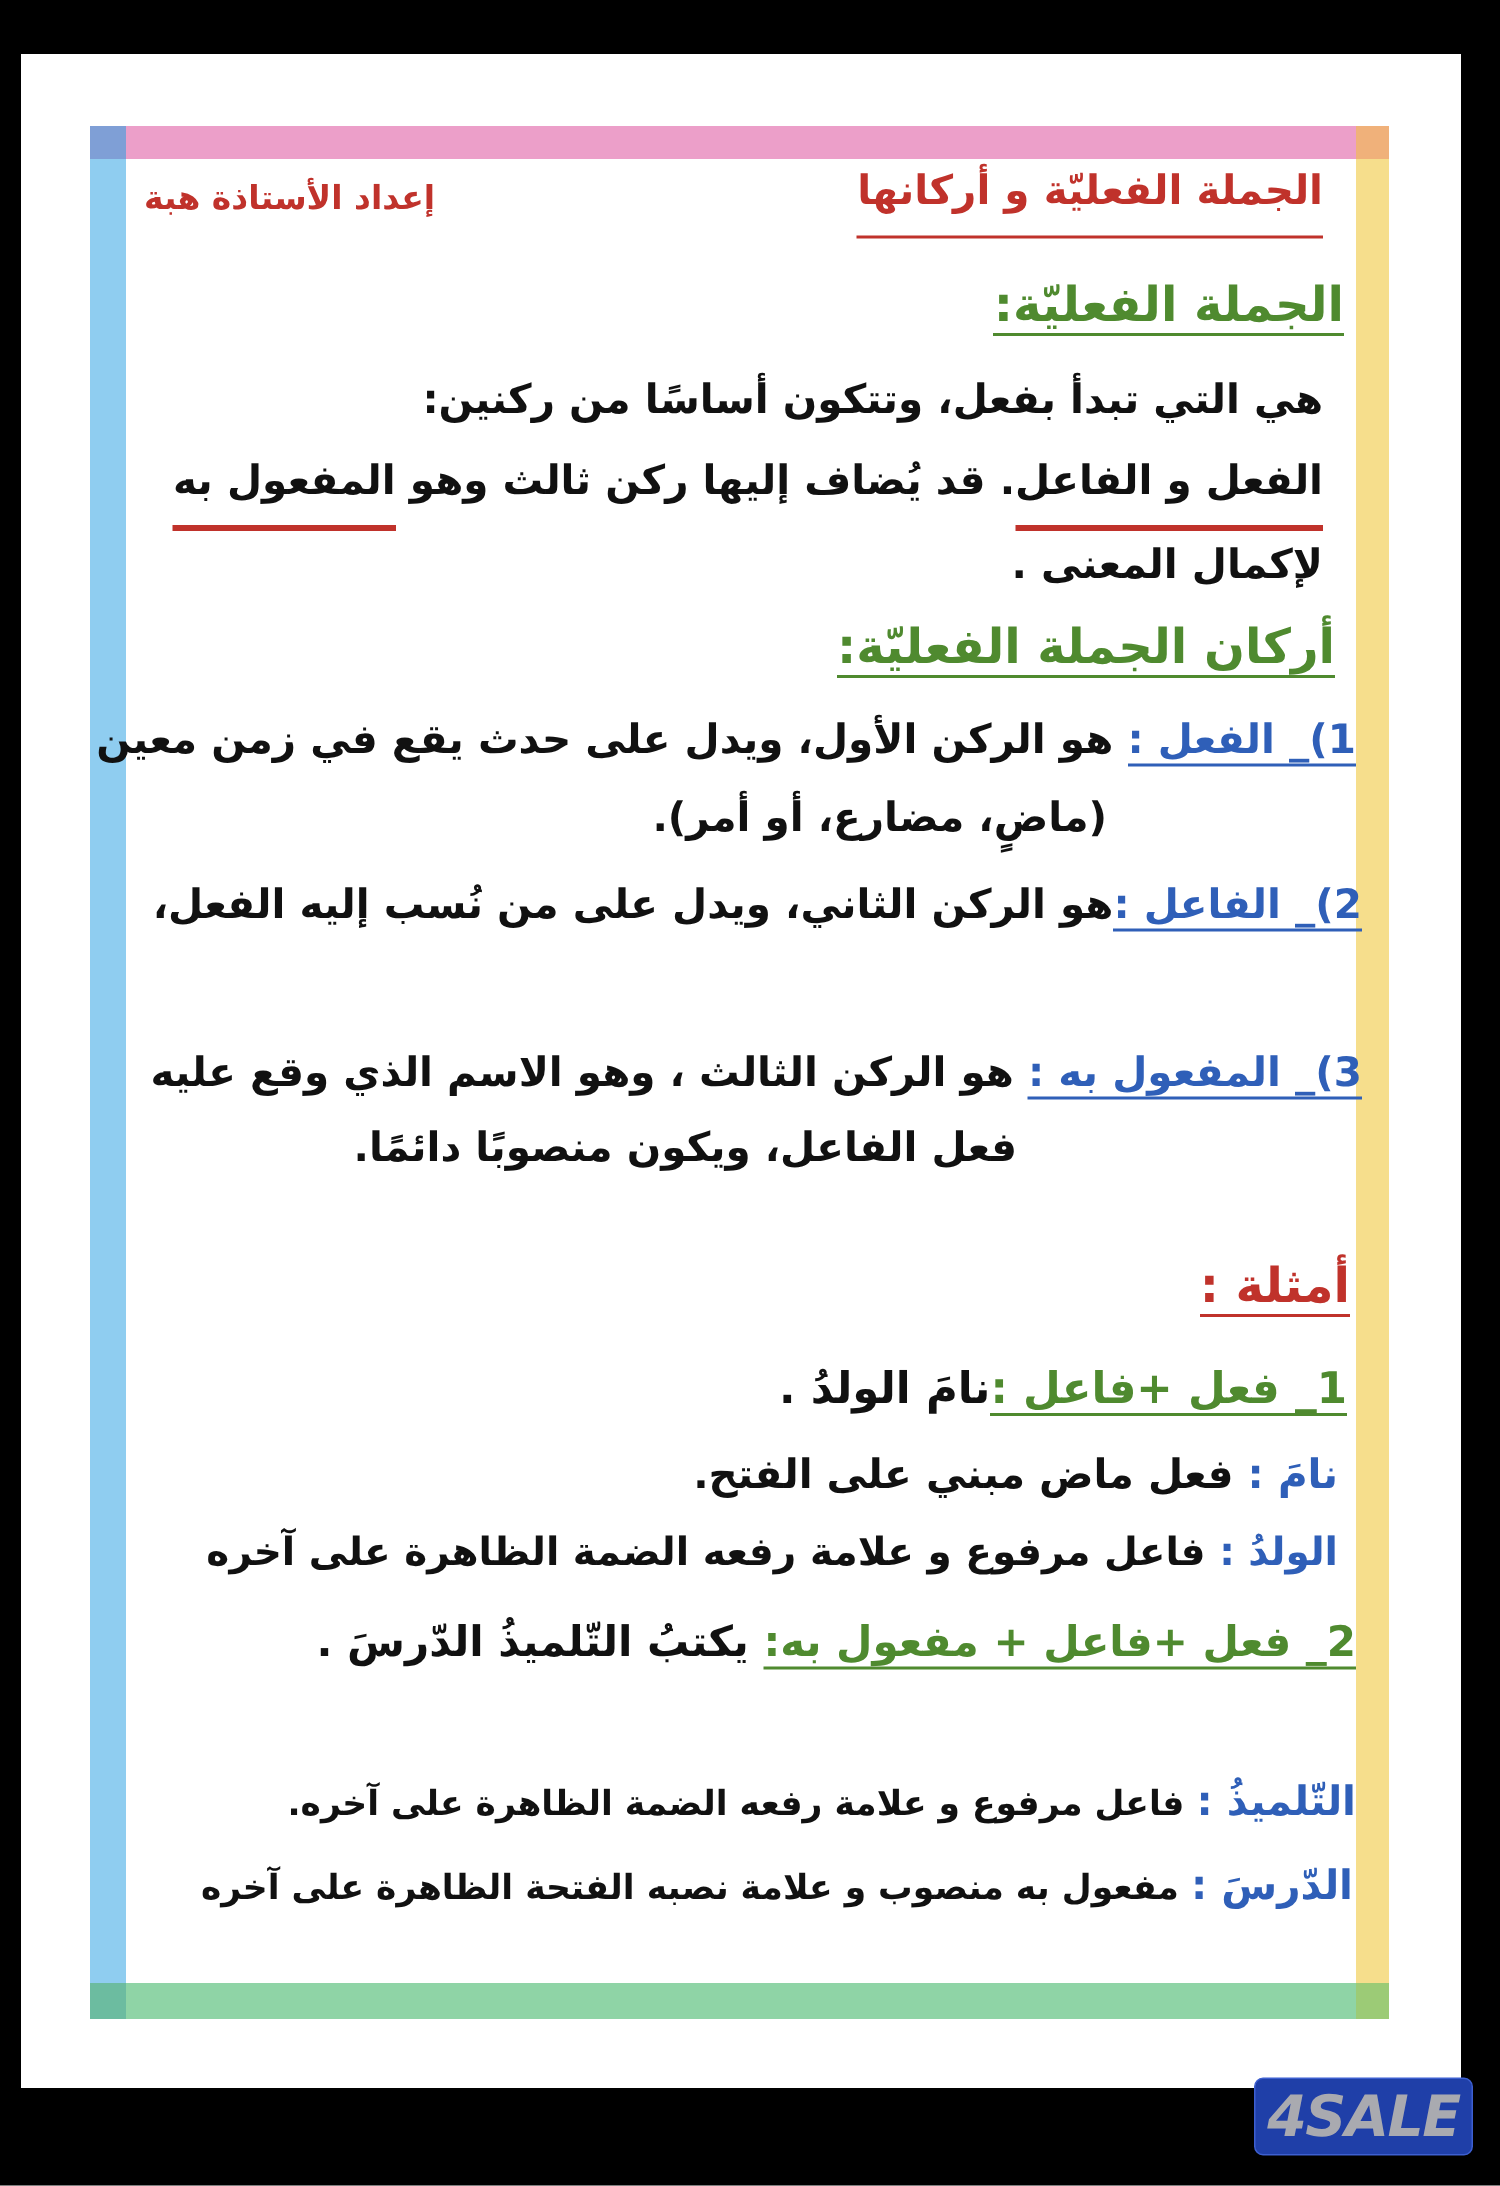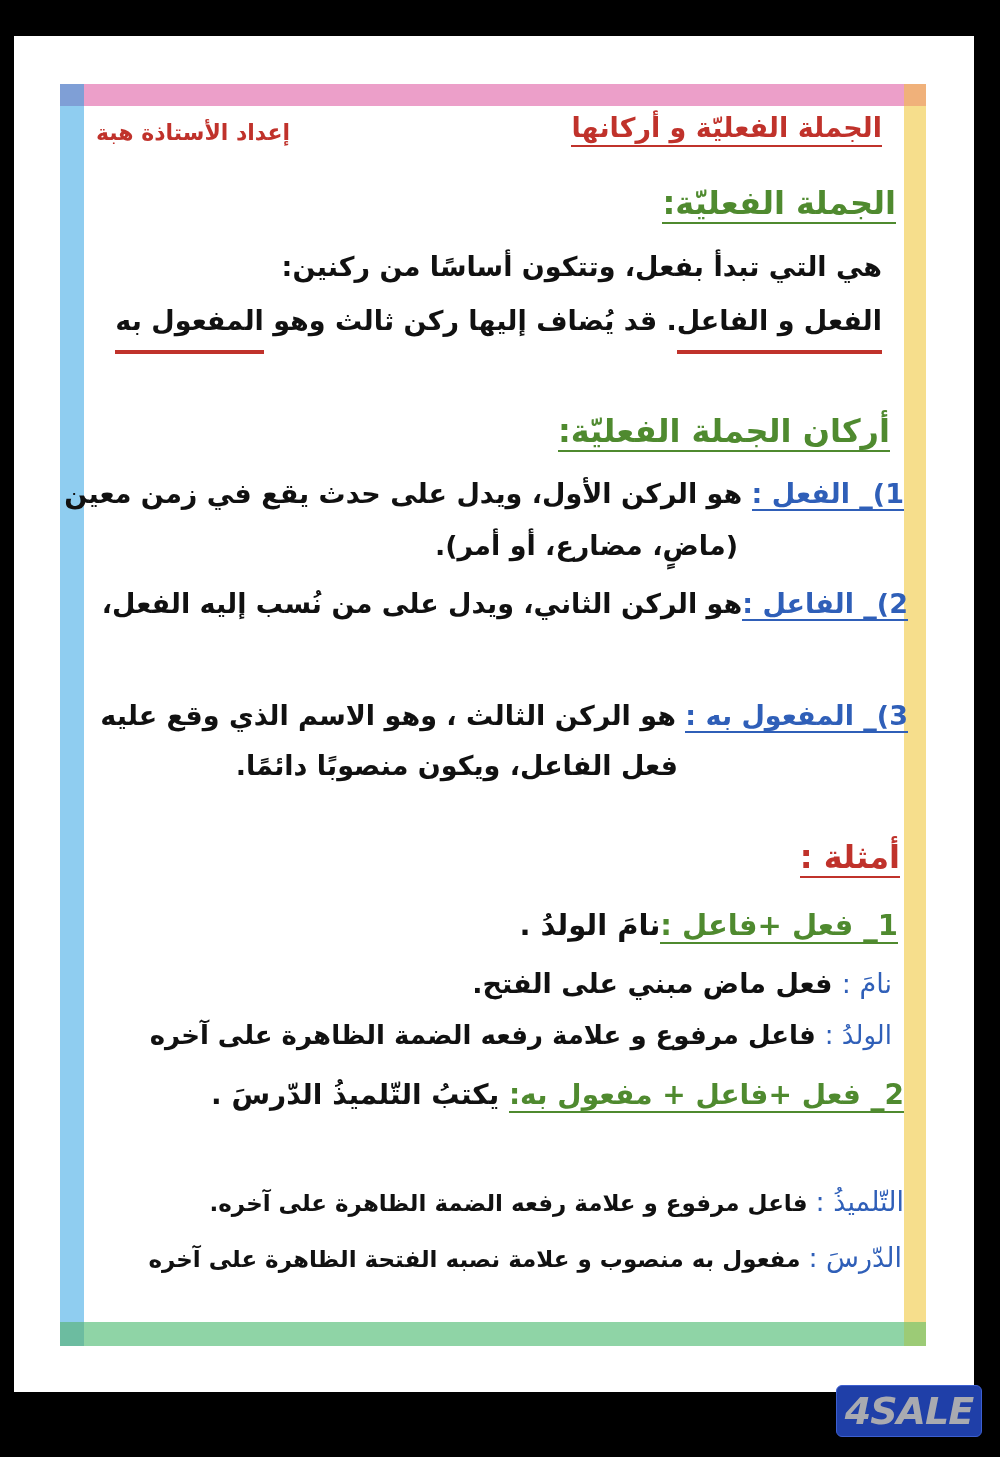--- a/index.html
+++ b/index.html
@@ -19,32 +19,32 @@
   .corner { position: absolute; }
   .c-tl { left: 60px; top: 84px; width: 24px; height: 22px; background: #7f9fd6; }
   .c-tr { left: 904px; top: 84px; width: 22px; height: 22px; background: #f0b17a; }
   .c-bl { left: 60px; top: 1322px; width: 24px; height: 24px; background: #6cbca0; }
   .c-br { left: 904px; top: 1322px; width: 22px; height: 24px; background: #9ccb76; }
 
   .content { position: absolute; left: 84px; top: 106px; width: 820px; height: 1216px; direction: rtl; }
   .abs { position: absolute; white-space: nowrap; }
 
   .title { right: 22px; top: 6px; font-size: 27px; font-weight: bold; color: #c0322b;
-    border-bottom: 2px solid #c0322b; padding-bottom: 2px; }
+    border-bottom: 2px solid #c0322b; padding-bottom: 14px; }
   .author { left: 12px; top: 14px; font-size: 22px; font-weight: bold; color: #c0322b; direction: rtl; }
 
   .green-head { font-size: 32px; font-weight: bold; color: #4f8a2f; border-bottom: 2px solid #4f8a2f; padding-bottom: 0; }
   .red-head { font-size: 32px; font-weight: bold; color: #c0322b; border-bottom: 2px solid #c0322b; }
 
   .body-text { font-size: 27px; font-weight: bold; color: #111; line-height: 54px; }
   .u-red { border-bottom: 4px solid #c0322b; padding-bottom: 14px; }
 
   .blue-label { color: #2f5fb8; border-bottom: 2px solid #2f5fb8; font-weight: bold; }
   .green-label { color: #4f8a2f; border-bottom: 2px solid #4f8a2f; font-weight: bold; }
-  .blue-term { color: #2f5fb8; font-weight: normal; }
+  .blue-term { color: #2f5fb8; font-weight: bold; }
 
   .line { font-size: 27px; font-weight: bold; color: #111; }
   .line-sm { font-size: 23px; font-weight: bold; color: #111; }
 
   .watermark {
     position: absolute; left: 836px; top: 1385px; width: 144px; height: 50px;
     background: #1f3fa8; border-radius: 6px; border: 1px solid #3d5fd0;
     display: flex; align-items: center; justify-content: center;
     font-family: "DejaVu Sans", sans-serif; font-weight: bold; font-style: italic;
     font-size: 38px; color: #a9aab0; letter-spacing: -1px;
@@ -67,20 +67,21 @@
 <div class="content">
 
   <div class="abs title">الجملة الفعليّة و أركانها</div>
   <div class="abs author">إعداد الأستاذة هبة</div>
 
   <div class="abs green-head" style="right:8px; top:78px;">الجملة الفعليّة:</div>
   <div class="abs body-text" style="right:22px; top:134px;">هي التي تبدأ بفعل، وتتكون أساسًا من ركنين:</div>
   <div class="abs body-text" style="right:22px; top:188px;">
     <span class="u-red">الفعل و الفاعل</span><span>. قد يُضاف إليها ركن ثالث وهو </span><span class="u-red">المفعول به</span>
   </div>
+  <div class="abs body-text" style="right:22px; top:244px;">لإكمال المعنى .</div>
 
   <div class="abs green-head" style="right:14px; top:306px;">أركان الجملة الفعليّة:</div>
 
   <div class="abs line" style="right:0px; top:372px;">
     <span class="blue-label">1)_ الفعل :</span><span> هو الركن الأول، ويدل على حدث يقع في زمن معين</span>
   </div>
   <div class="abs line" style="right:166px; top:424px;">(ماضٍ، مضارع، أو أمر).</div>
 
   <div class="abs line" style="right:-4px; top:482px;">
     <span class="blue-label">2)_ الفاعل :</span><span>هو الركن الثاني، ويدل على من نُسب إليه الفعل،</span>

